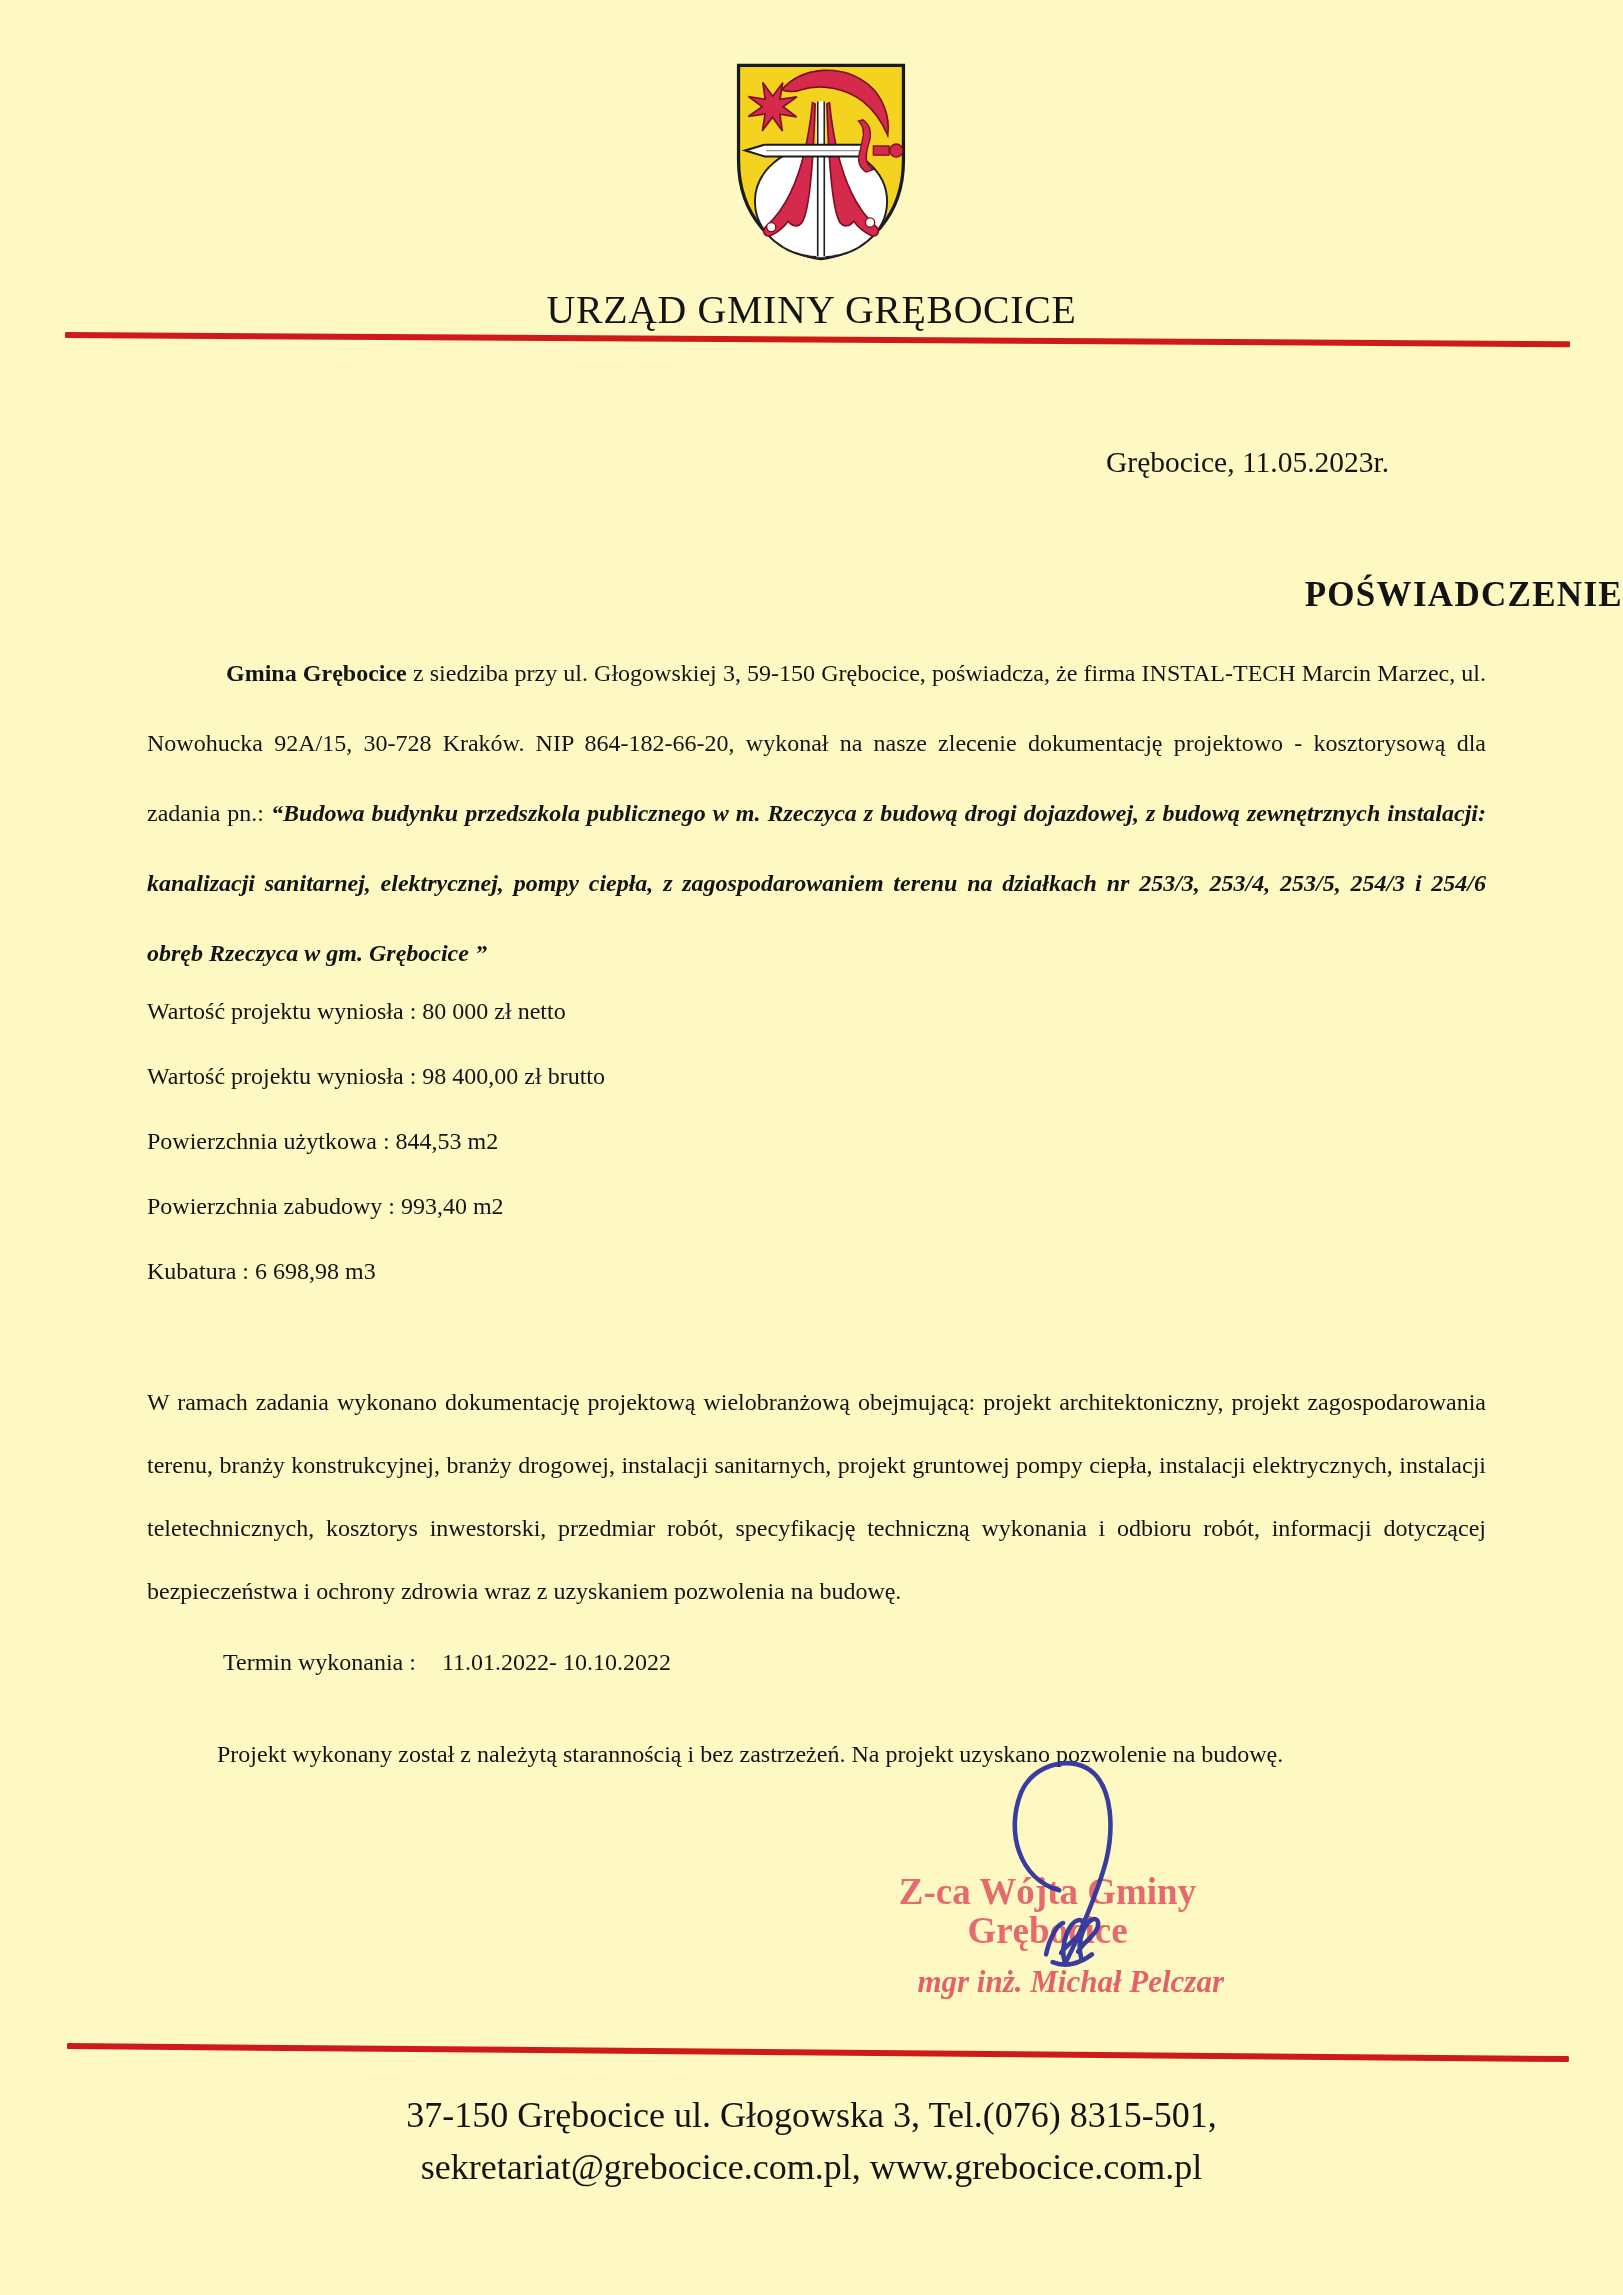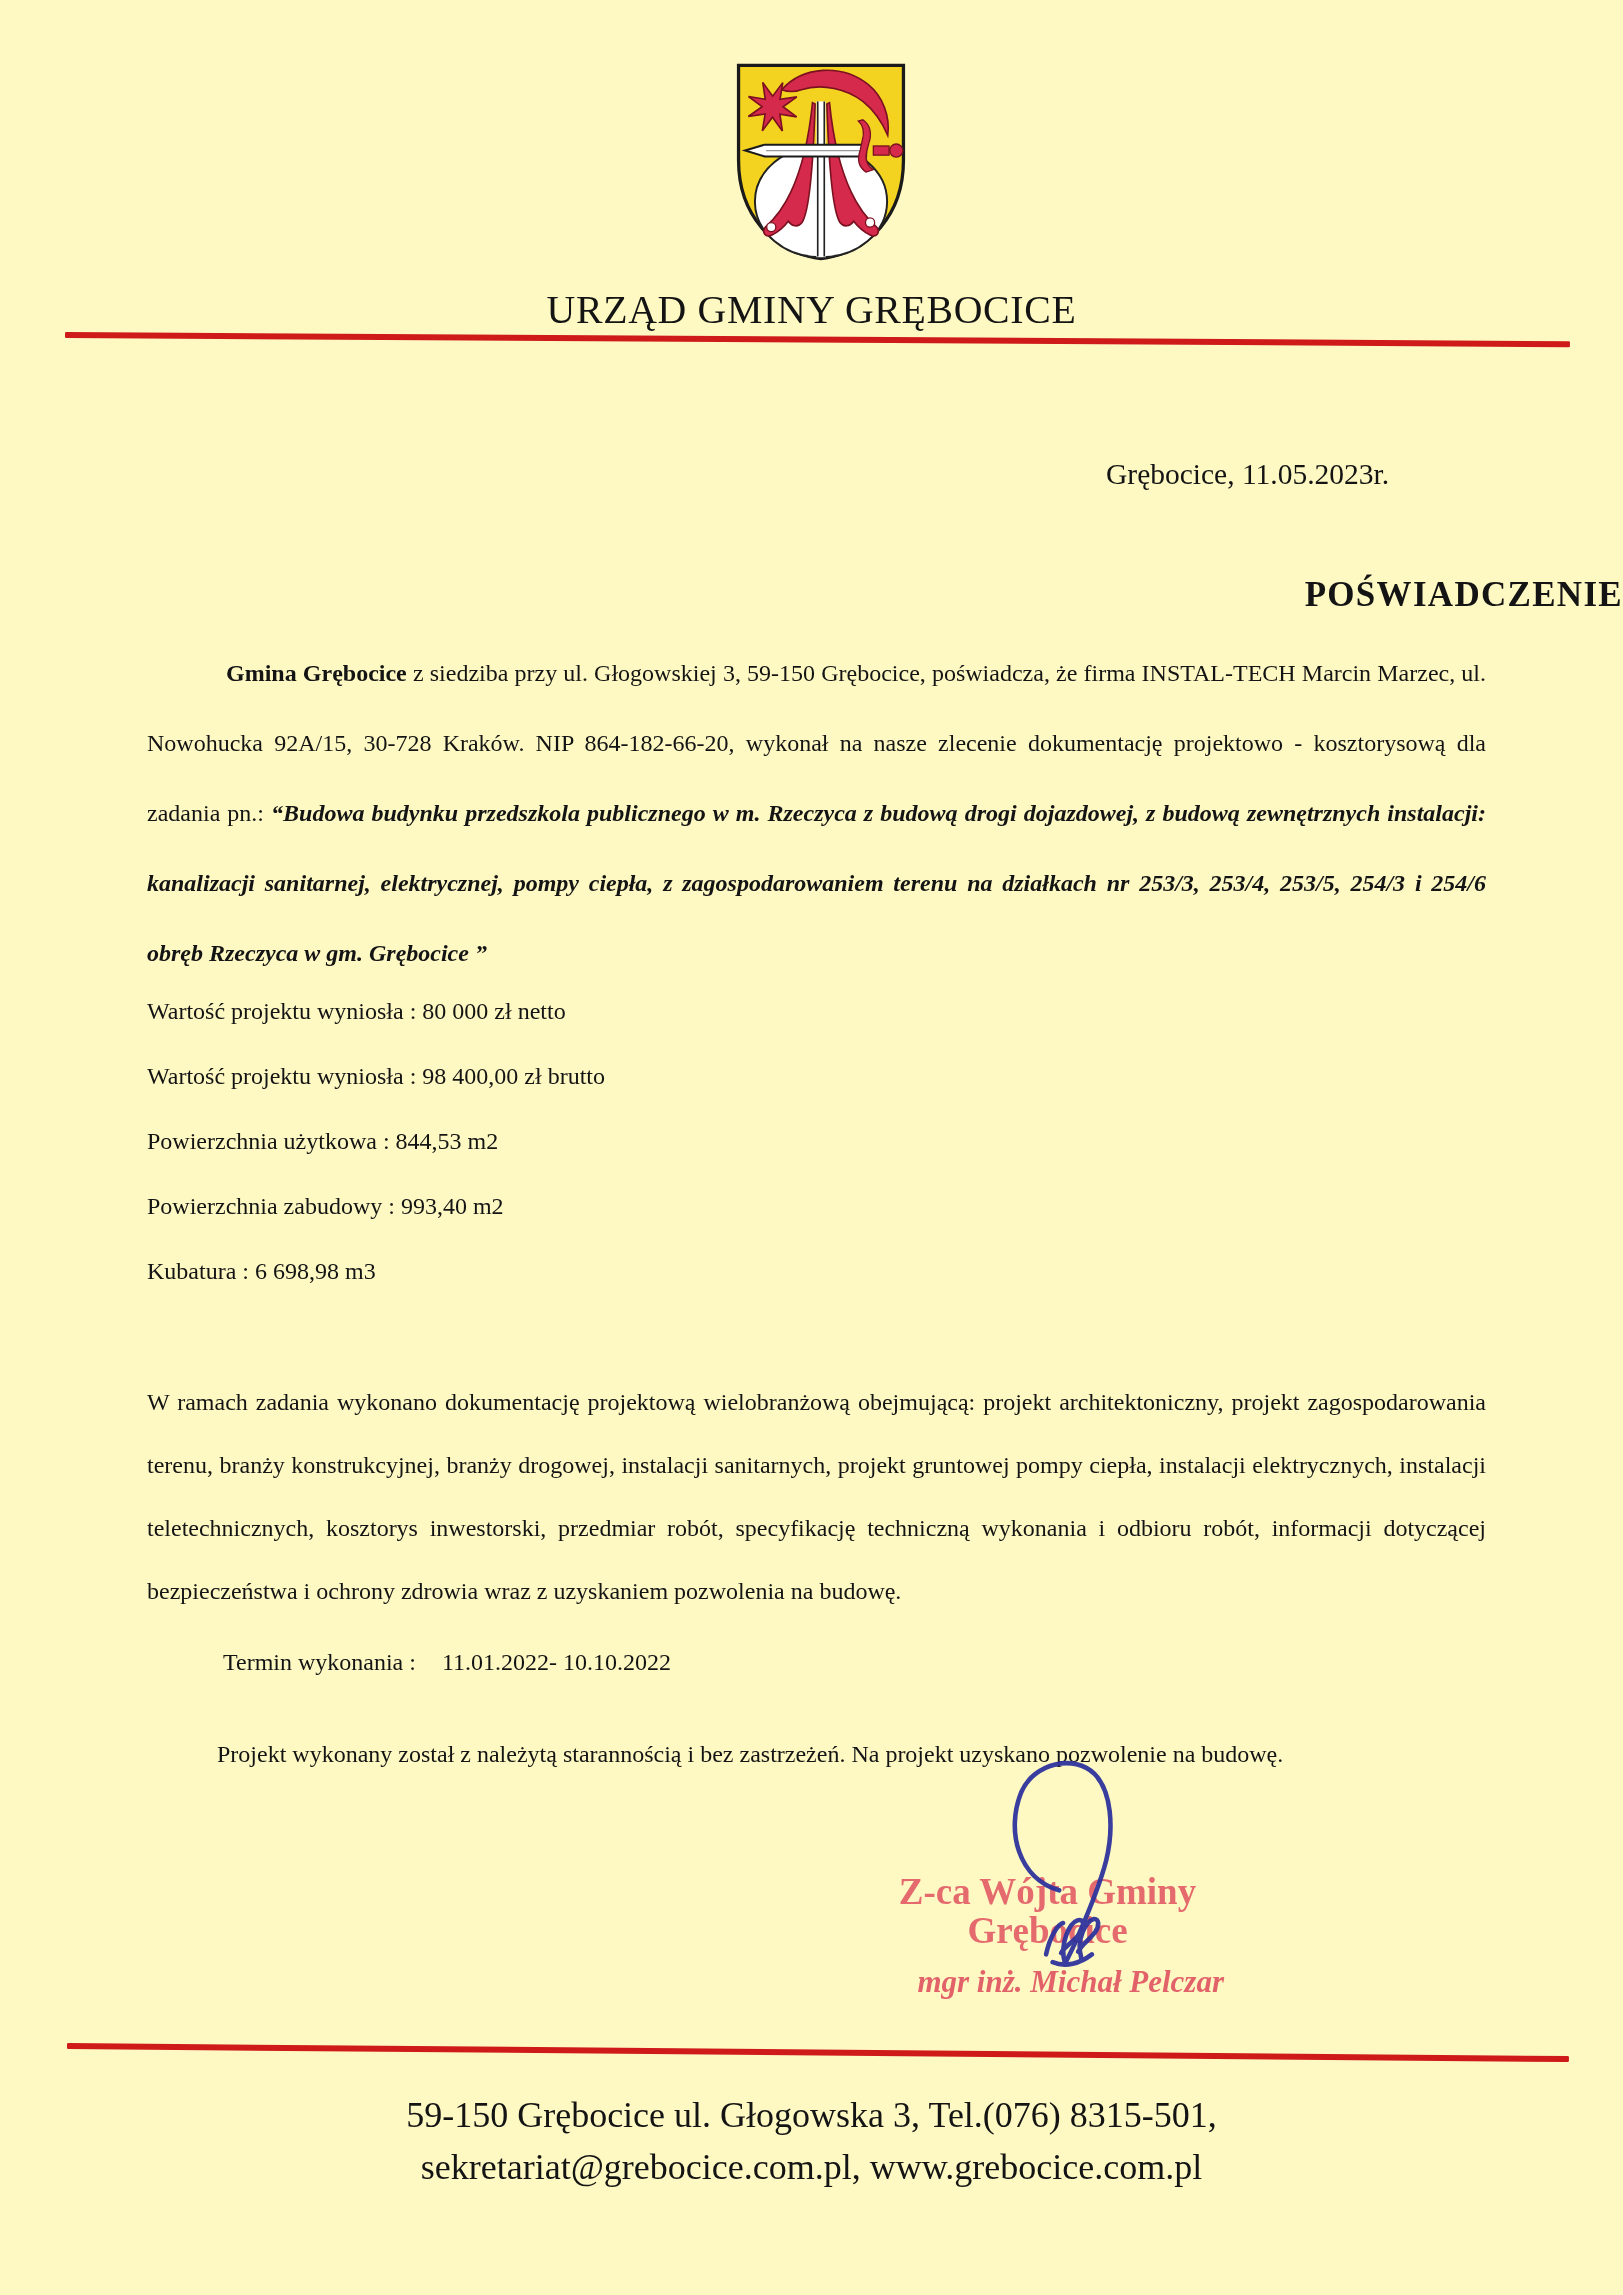--- a/index.html
+++ b/index.html
@@ -18,21 +18,21 @@
     text-align:center;
     font-size:41px;letter-spacing:0.7px;
     transform:scaleX(.97);
   }
   .rule{
     height:5.9px;border-radius:1.3px;
     transform-origin:left center;
   }
   .rule.top{top:332px;left:65px;width:1505px;transform:rotate(0.35deg);}
   .rule.bottom{top:2043px;left:67px;width:1502px;transform:rotate(0.5deg);}
-  .date-line{top:458px;left:1106px;font-size:29.5px;}
+  .date-line{top:446px;left:1106px;font-size:29.5px;}
   .doc-title{
     top:575px;left:0;width:100%;
     text-align:right;font-weight:bold;
     font-size:35px;letter-spacing:1.3px;
   }
   .body-text{font-size:24px;}
   .intro{
     top:614px;left:147px;width:1339px;
     line-height:70px;text-align:justify;text-indent:79px;
   }
@@ -133,18 +133,18 @@
       <path d="M127,320 C118,290 134,258 146,254 C156,251 158,263 150,274 C141,286 127,293 121,304"></path>
       <path d="M152,312 C143,282 160,254 171,252 C179,251 180,262 173,272 C164,284 152,291 147,302"></path>
       <path d="M98,306 C104,278 116,260 124,258"></path>
       <path d="M108,318 C128,326 150,320 168,306"></path>
     </g>
   </svg>
 
   <div class="abs rule bottom" style="background: rgb(207, 26, 26);"></div>
 
   <div class="abs footer">
-    <div>59-150 Grębocice ul. Głogowska 3, Tel.(076) 8315-501,</div>
+    <div>37-150 Grębocice ul. Głogowska 3, Tel.(076) 8315-501,</div>
     <div>sekretariat@grebocice.com.pl, www.grebocice.com.pl</div>
   </div>
 
 </div>
 
 
 </body></html>

